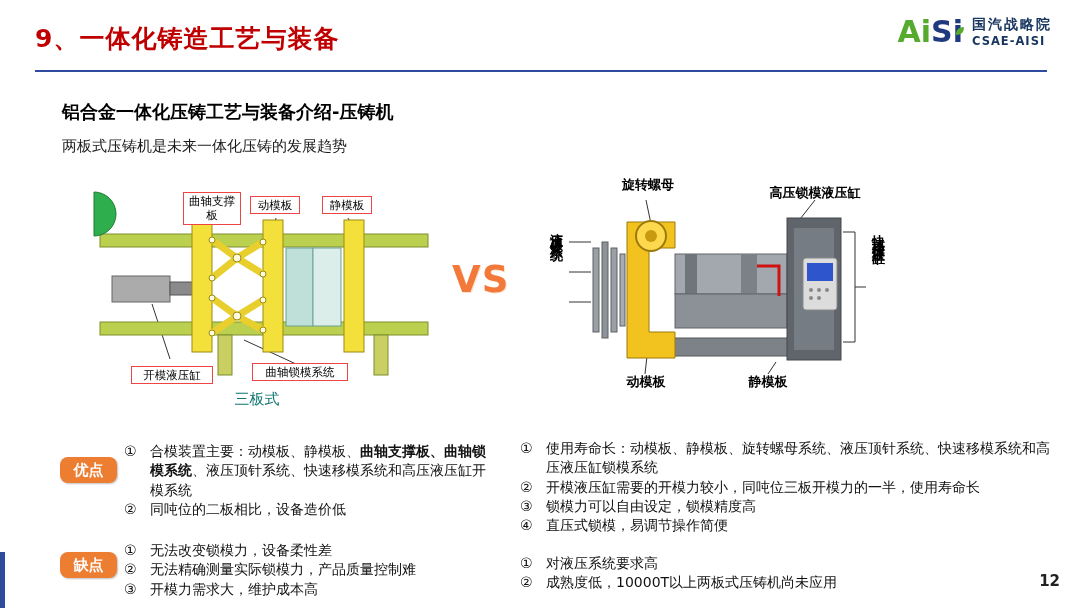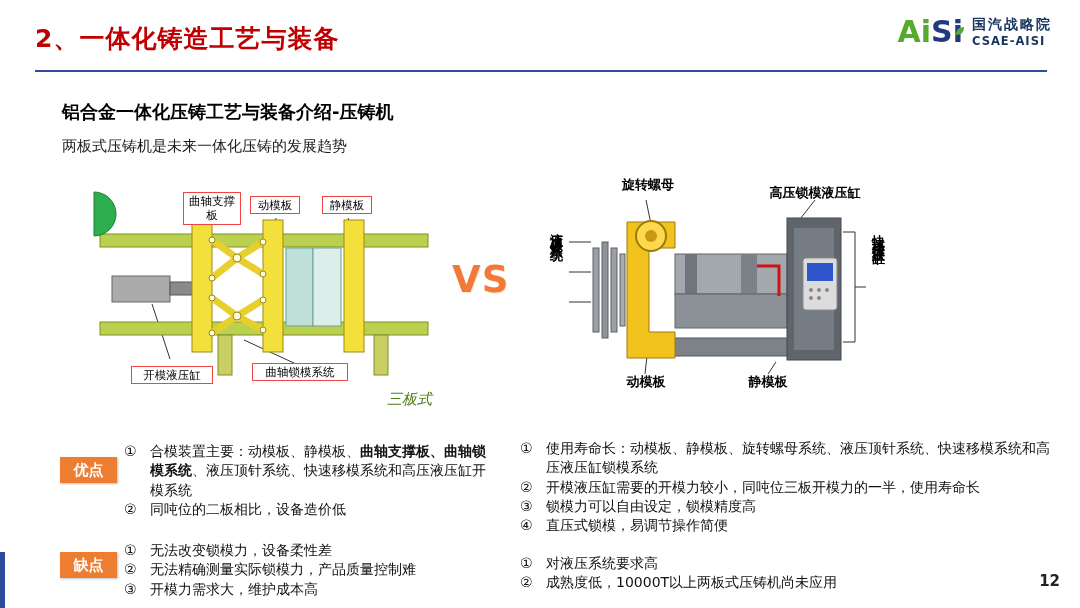--- a/index.html
+++ b/index.html
@@ -27,45 +27,45 @@
   .diagram svg { position:absolute; left:0; top:0; }
   .d-left  { left:82px;  top:170px; width:350px; height:240px; }
   .d-right { left:535px; top:170px; width:380px; height:240px; }
   .vs { position:absolute; left:452px; top:258px; font-size:37px; font-weight:bold; color:#f2793a;
         text-shadow:1px 1px 0 #ffe3cf; letter-spacing:1px; }
 
   .dlabel { position:absolute; background:#fff; border:1px solid #ef4444; font-size:11.5px; line-height:1.25;
             padding:1px 3px; text-align:center; color:#000; }
   .plabel { position:absolute; font-size:13px; font-weight:bold; color:#000; line-height:1.15; text-align:center; }
   .vlabel { position:absolute; writing-mode:vertical-rl; font-size:13px; font-weight:bold; color:#000; letter-spacing:3px; }
-  .caption { position:absolute; left:0; width:100%; text-align:right; font-size:15px; color:#4d7c0f;font-style:italic; }
+  .caption { position:absolute; left:0; width:100%; text-align:center; font-size:15px; color:#0f766e; }
 
   
   .badge { position:absolute; width:57px; height:26px; background:#ed7d31; color:#fff; font-size:15px; font-weight:bold;
-           display:flex; align-items:center; justify-content:center; border-radius:0; box-shadow:1px 1px 2px rgba(0,0,0,.25); }
+           display:flex; align-items:center; justify-content:center; border-radius:8px; box-shadow:1px 1px 2px rgba(0,0,0,.25); }
   .list { position:absolute; display:flex; flex-direction:column; }
   .item { display:flex; font-size:14px; line-height:1.38; color:#111; }
   .item .num { flex:0 0 26px; }
   .item .txt { flex:1; }
   .list-pros-left  { left:124px; top:442px; width:362px; }
   .list-pros-right { left:520px; top:439px; width:530px; }
   .list-cons-left  { left:124px; top:541px; width:362px; }
   .list-cons-right { left:520px; top:554px; width:530px; }
   .badge-pros { left:60px; top:457px; }
   .badge-cons { left:60px; top:552px; }
 
   .page-num { position:absolute; right:20px; top:572px; font-size:15px; font-weight:bold; color:#222; }
   .edge-bar { position:absolute; left:0; top:552px; width:5px; height:56px; background:#2e4b9e; }
 </style>
 </head>
 <body>
 
 <div class="slide">
 
-  <div class="title">2、一体化铸造工艺与装备</div>
+  <div class="title">9、一体化铸造工艺与装备</div>
   <div class="header-rule"></div>
 
   <div class="logo">
     <div class="brand">
       <span class="g">A</span><span class="g">i</span><span class="b">S</span><span class="b">i</span>
       <span class="leaf">
         <svg width="10" height="10" viewBox="0 0 10 10">
             <path d="M1 9 Q1 1 9 1 Q9 9 1 9 Z" fill="#56ab2f"></path>
           </svg>
       </span>

